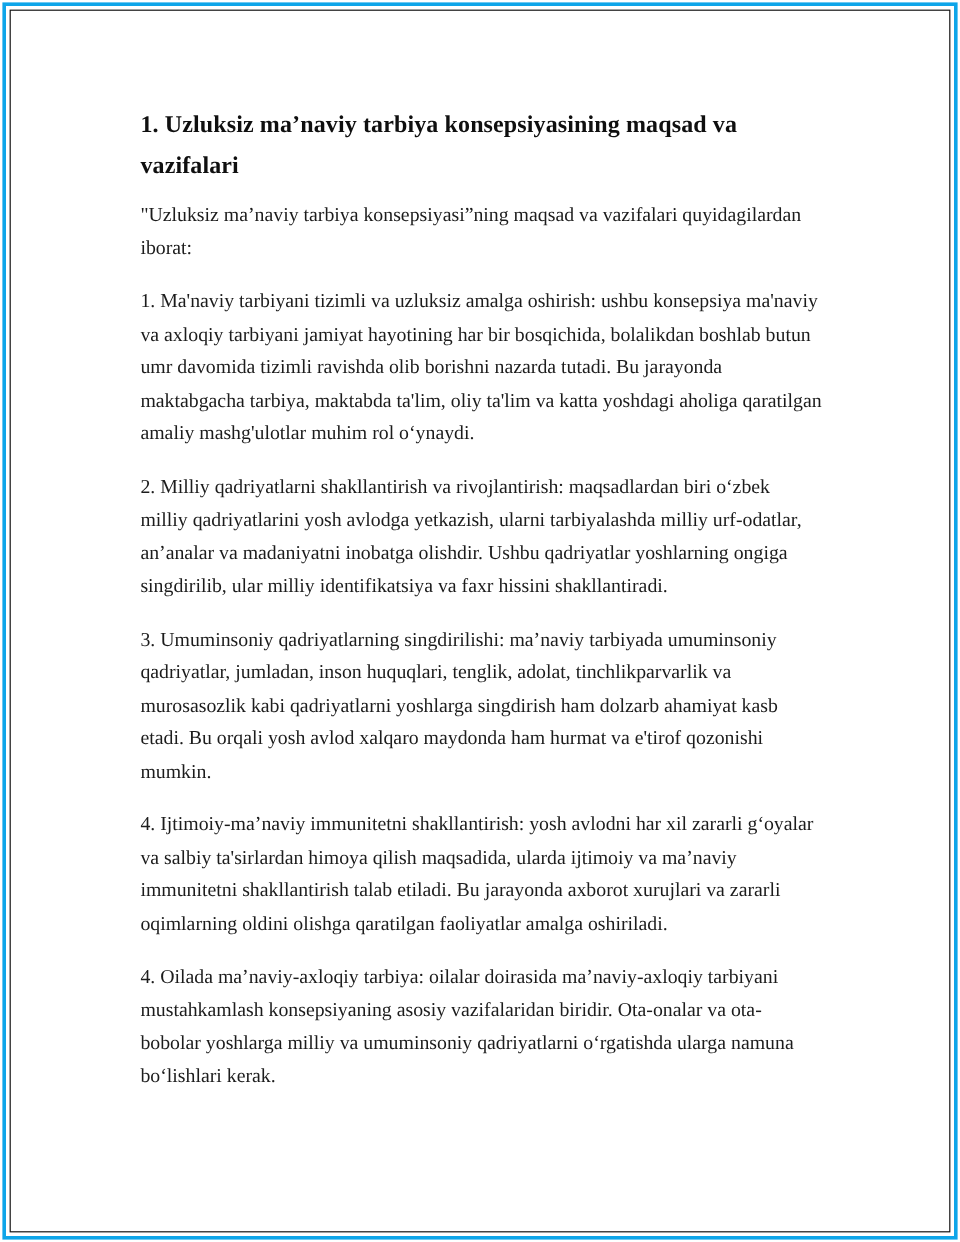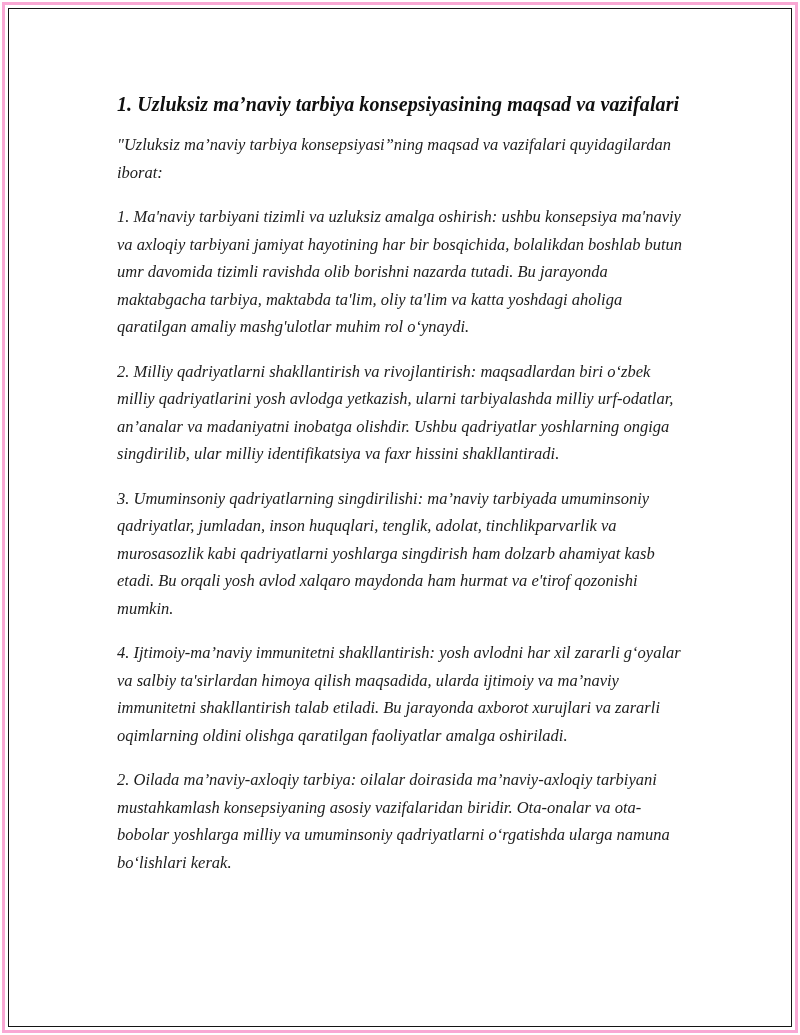--- a/index.html
+++ b/index.html
@@ -16,22 +16,21 @@
   .page {
     position: absolute;
     top: 0; left: 0;
     width: 800px;
     height: 1035px;
     background: #ffffff;
   }
   .frame-outer {
     position: absolute;
     top: 2px; left: 2px; right: 2px; bottom: 2px;
-    border: 3px solid #f9a8d4;
-    font-style: italic;
+    border: 3px solid #0ea5e9;
   }
   .frame-inner {
     position: absolute;
     top: 3px; left: 3px; right: 3px; bottom: 3px;
     border: 1px solid #141414;
     background: #ffffff;
   }
   .content {
     position: absolute;
     top: 0; left: 0; right: 0; bottom: 0;
@@ -60,17 +59,17 @@
 <div class="page">
   <div class="frame-outer">
     <div class="frame-inner">
       <div class="content">
         <h1 class="doc-title">1. Uzluksiz ma’naviy tarbiya konsepsiyasining maqsad va vazifalari</h1>
         <p class="doc-intro">"Uzluksiz ma’naviy tarbiya konsepsiyasi”ning maqsad va vazifalari quyidagilardan iborat:</p>
         <p class="doc-para">1. Ma'naviy tarbiyani tizimli va uzluksiz amalga oshirish: ushbu konsepsiya ma'naviy va axloqiy tarbiyani jamiyat hayotining har bir bosqichida, bolalikdan boshlab butun umr davomida tizimli ravishda olib borishni nazarda tutadi. Bu jarayonda maktabgacha tarbiya, maktabda ta'lim, oliy ta'lim va katta yoshdagi aholiga qaratilgan amaliy mashg'ulotlar muhim rol oʻynaydi.</p>
         <p class="doc-para">2. Milliy qadriyatlarni shakllantirish va rivojlantirish: maqsadlardan biri oʻzbek milliy qadriyatlarini yosh avlodga yetkazish, ularni tarbiyalashda milliy urf-odatlar, an’analar va madaniyatni inobatga olishdir. Ushbu qadriyatlar yoshlarning ongiga singdirilib, ular milliy identifikatsiya va faxr hissini shakllantiradi.</p>
         <p class="doc-para">3. Umuminsoniy qadriyatlarning singdirilishi: ma’naviy tarbiyada umuminsoniy qadriyatlar, jumladan, inson huquqlari, tenglik, adolat, tinchlikparvarlik va murosasozlik kabi qadriyatlarni yoshlarga singdirish ham dolzarb ahamiyat kasb etadi. Bu orqali yosh avlod xalqaro maydonda ham hurmat va e'tirof qozonishi mumkin.</p>
         <p class="doc-para">4. Ijtimoiy-ma’naviy immunitetni shakllantirish: yosh avlodni har xil zararli gʻoyalar va salbiy ta'sirlardan himoya qilish maqsadida, ularda ijtimoiy va ma’naviy immunitetni shakllantirish talab etiladi. Bu jarayonda axborot xurujlari va zararli oqimlarning oldini olishga qaratilgan faoliyatlar amalga oshiriladi.</p>
-        <p class="doc-para">2. Oilada ma’naviy-axloqiy tarbiya: oilalar doirasida ma’naviy-axloqiy tarbiyani mustahkamlash konsepsiyaning asosiy vazifalaridan biridir. Ota-onalar va ota-bobolar yoshlarga milliy va umuminsoniy qadriyatlarni oʻrgatishda ularga namuna boʻlishlari kerak.</p>
+        <p class="doc-para">4. Oilada ma’naviy-axloqiy tarbiya: oilalar doirasida ma’naviy-axloqiy tarbiyani mustahkamlash konsepsiyaning asosiy vazifalaridan biridir. Ota-onalar va ota-bobolar yoshlarga milliy va umuminsoniy qadriyatlarni oʻrgatishda ularga namuna boʻlishlari kerak.</p>
       </div>
     </div>
   </div>
 </div>
 
 </body></html>

